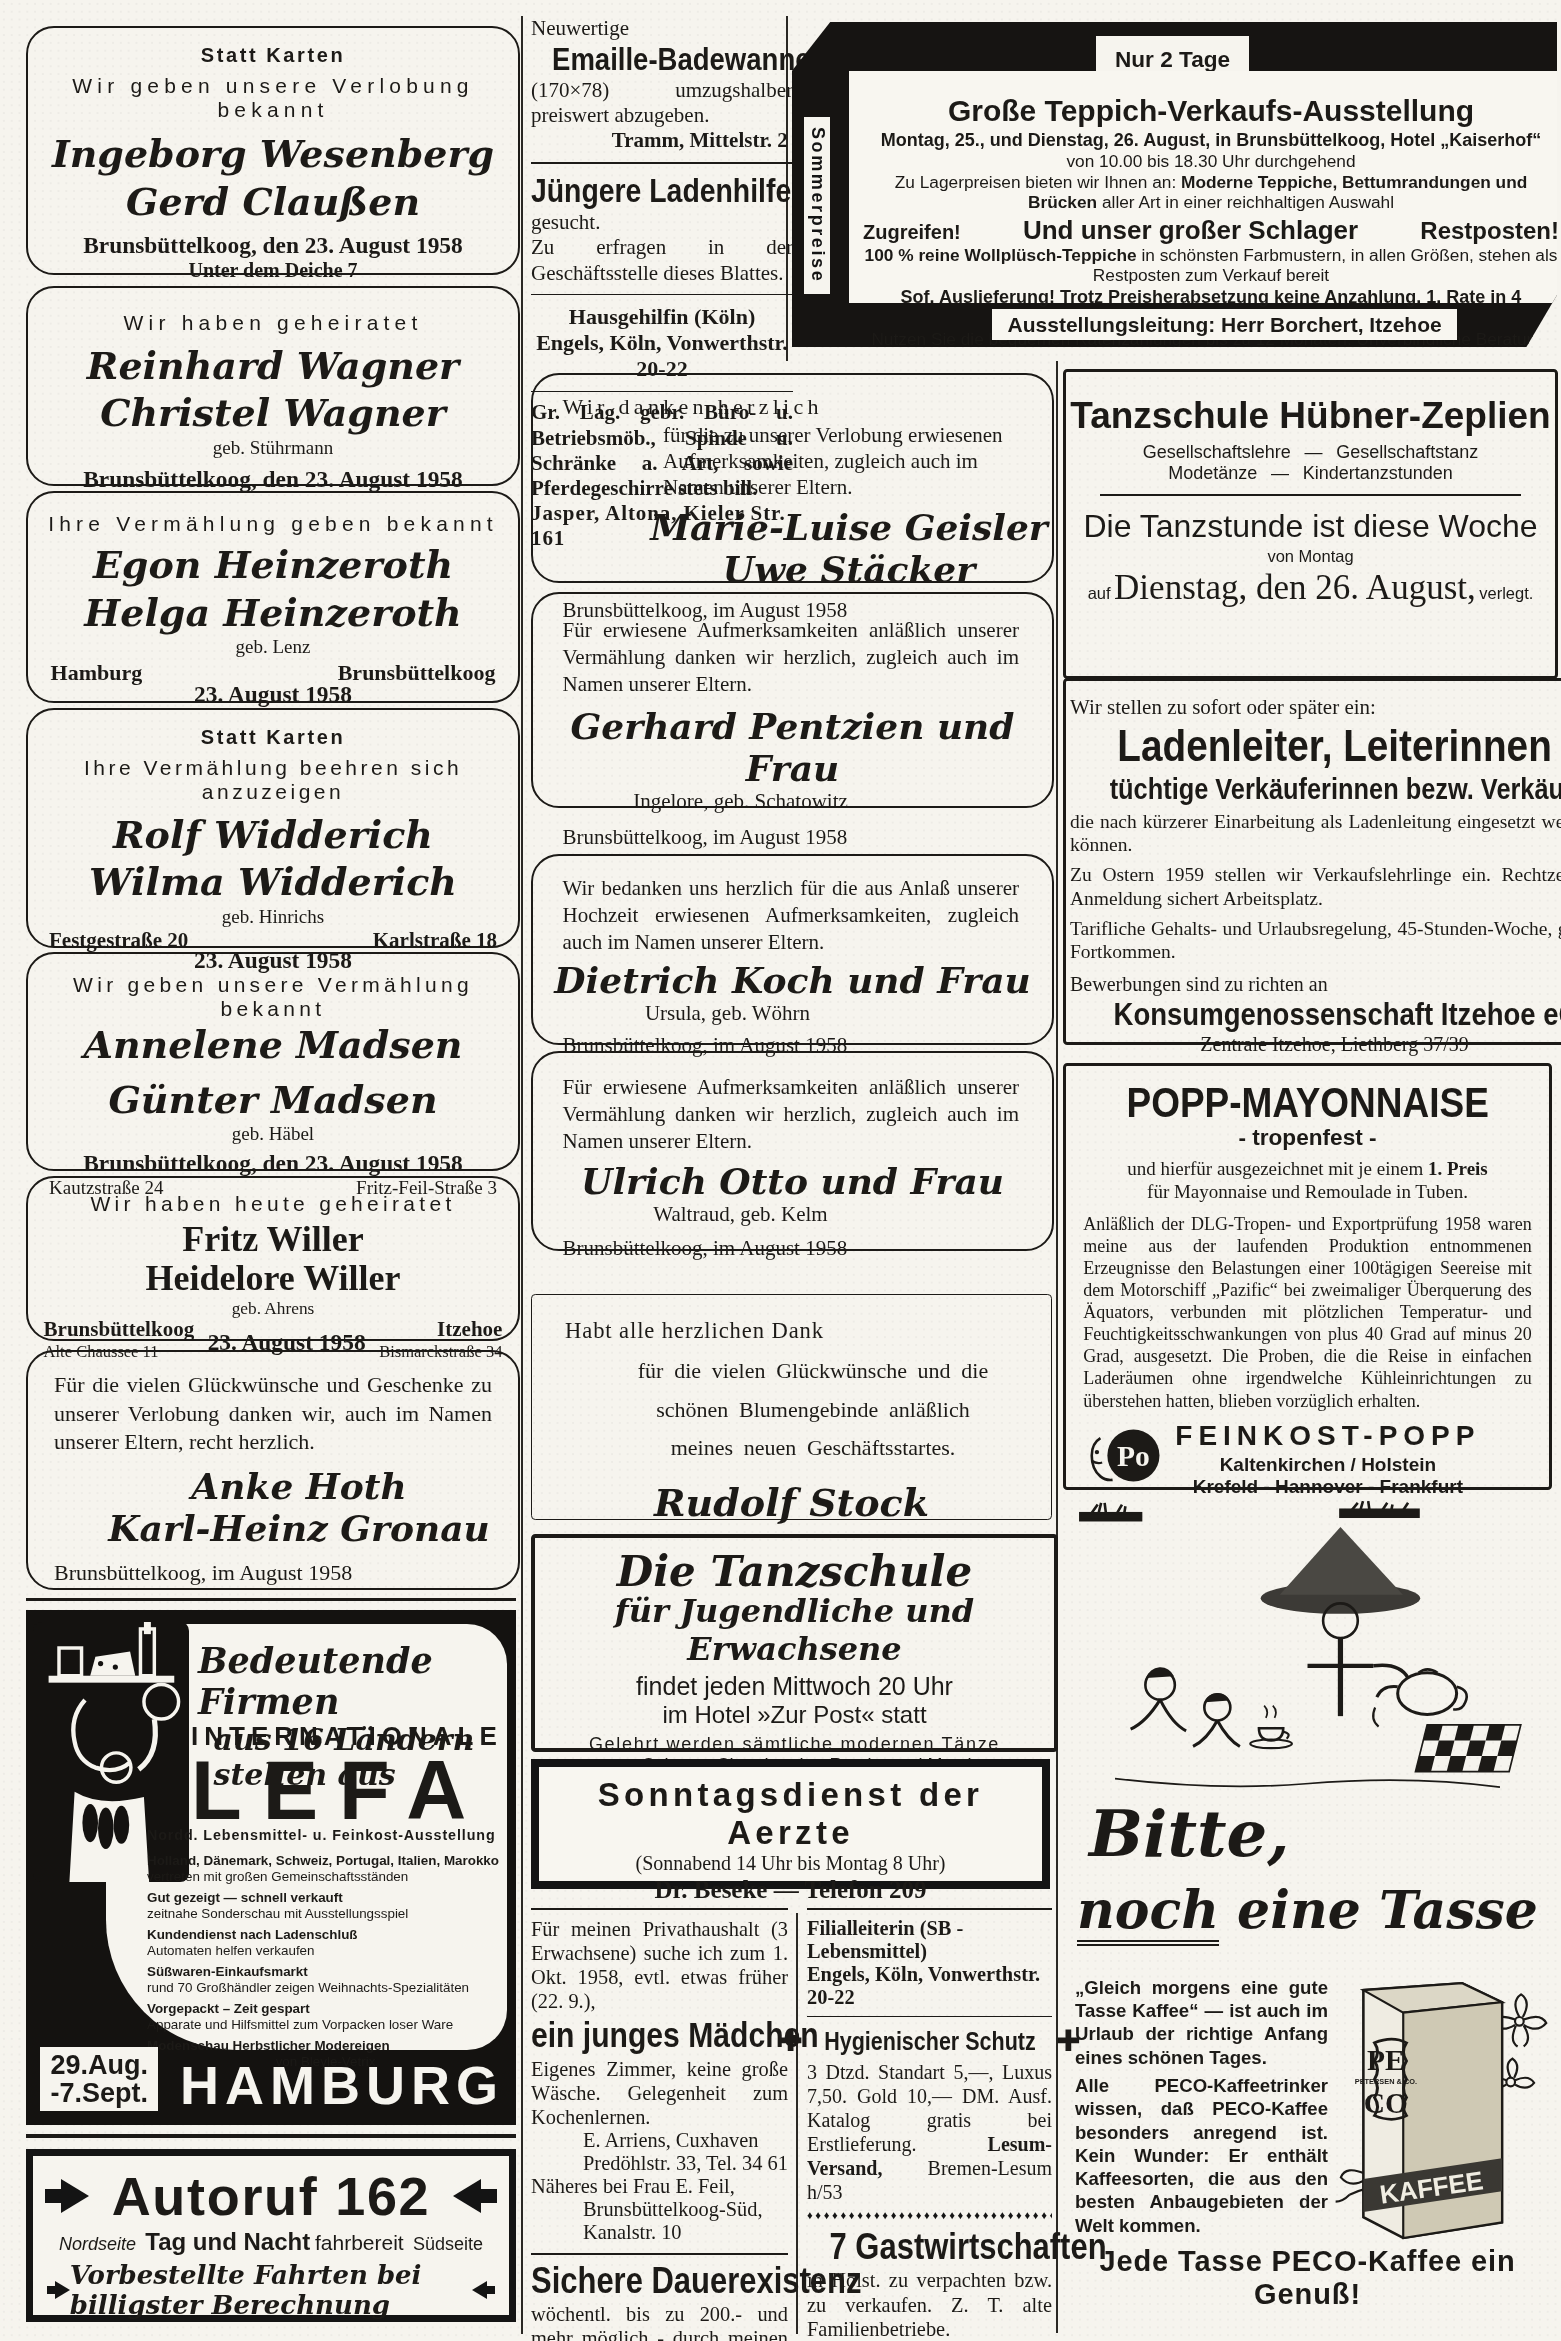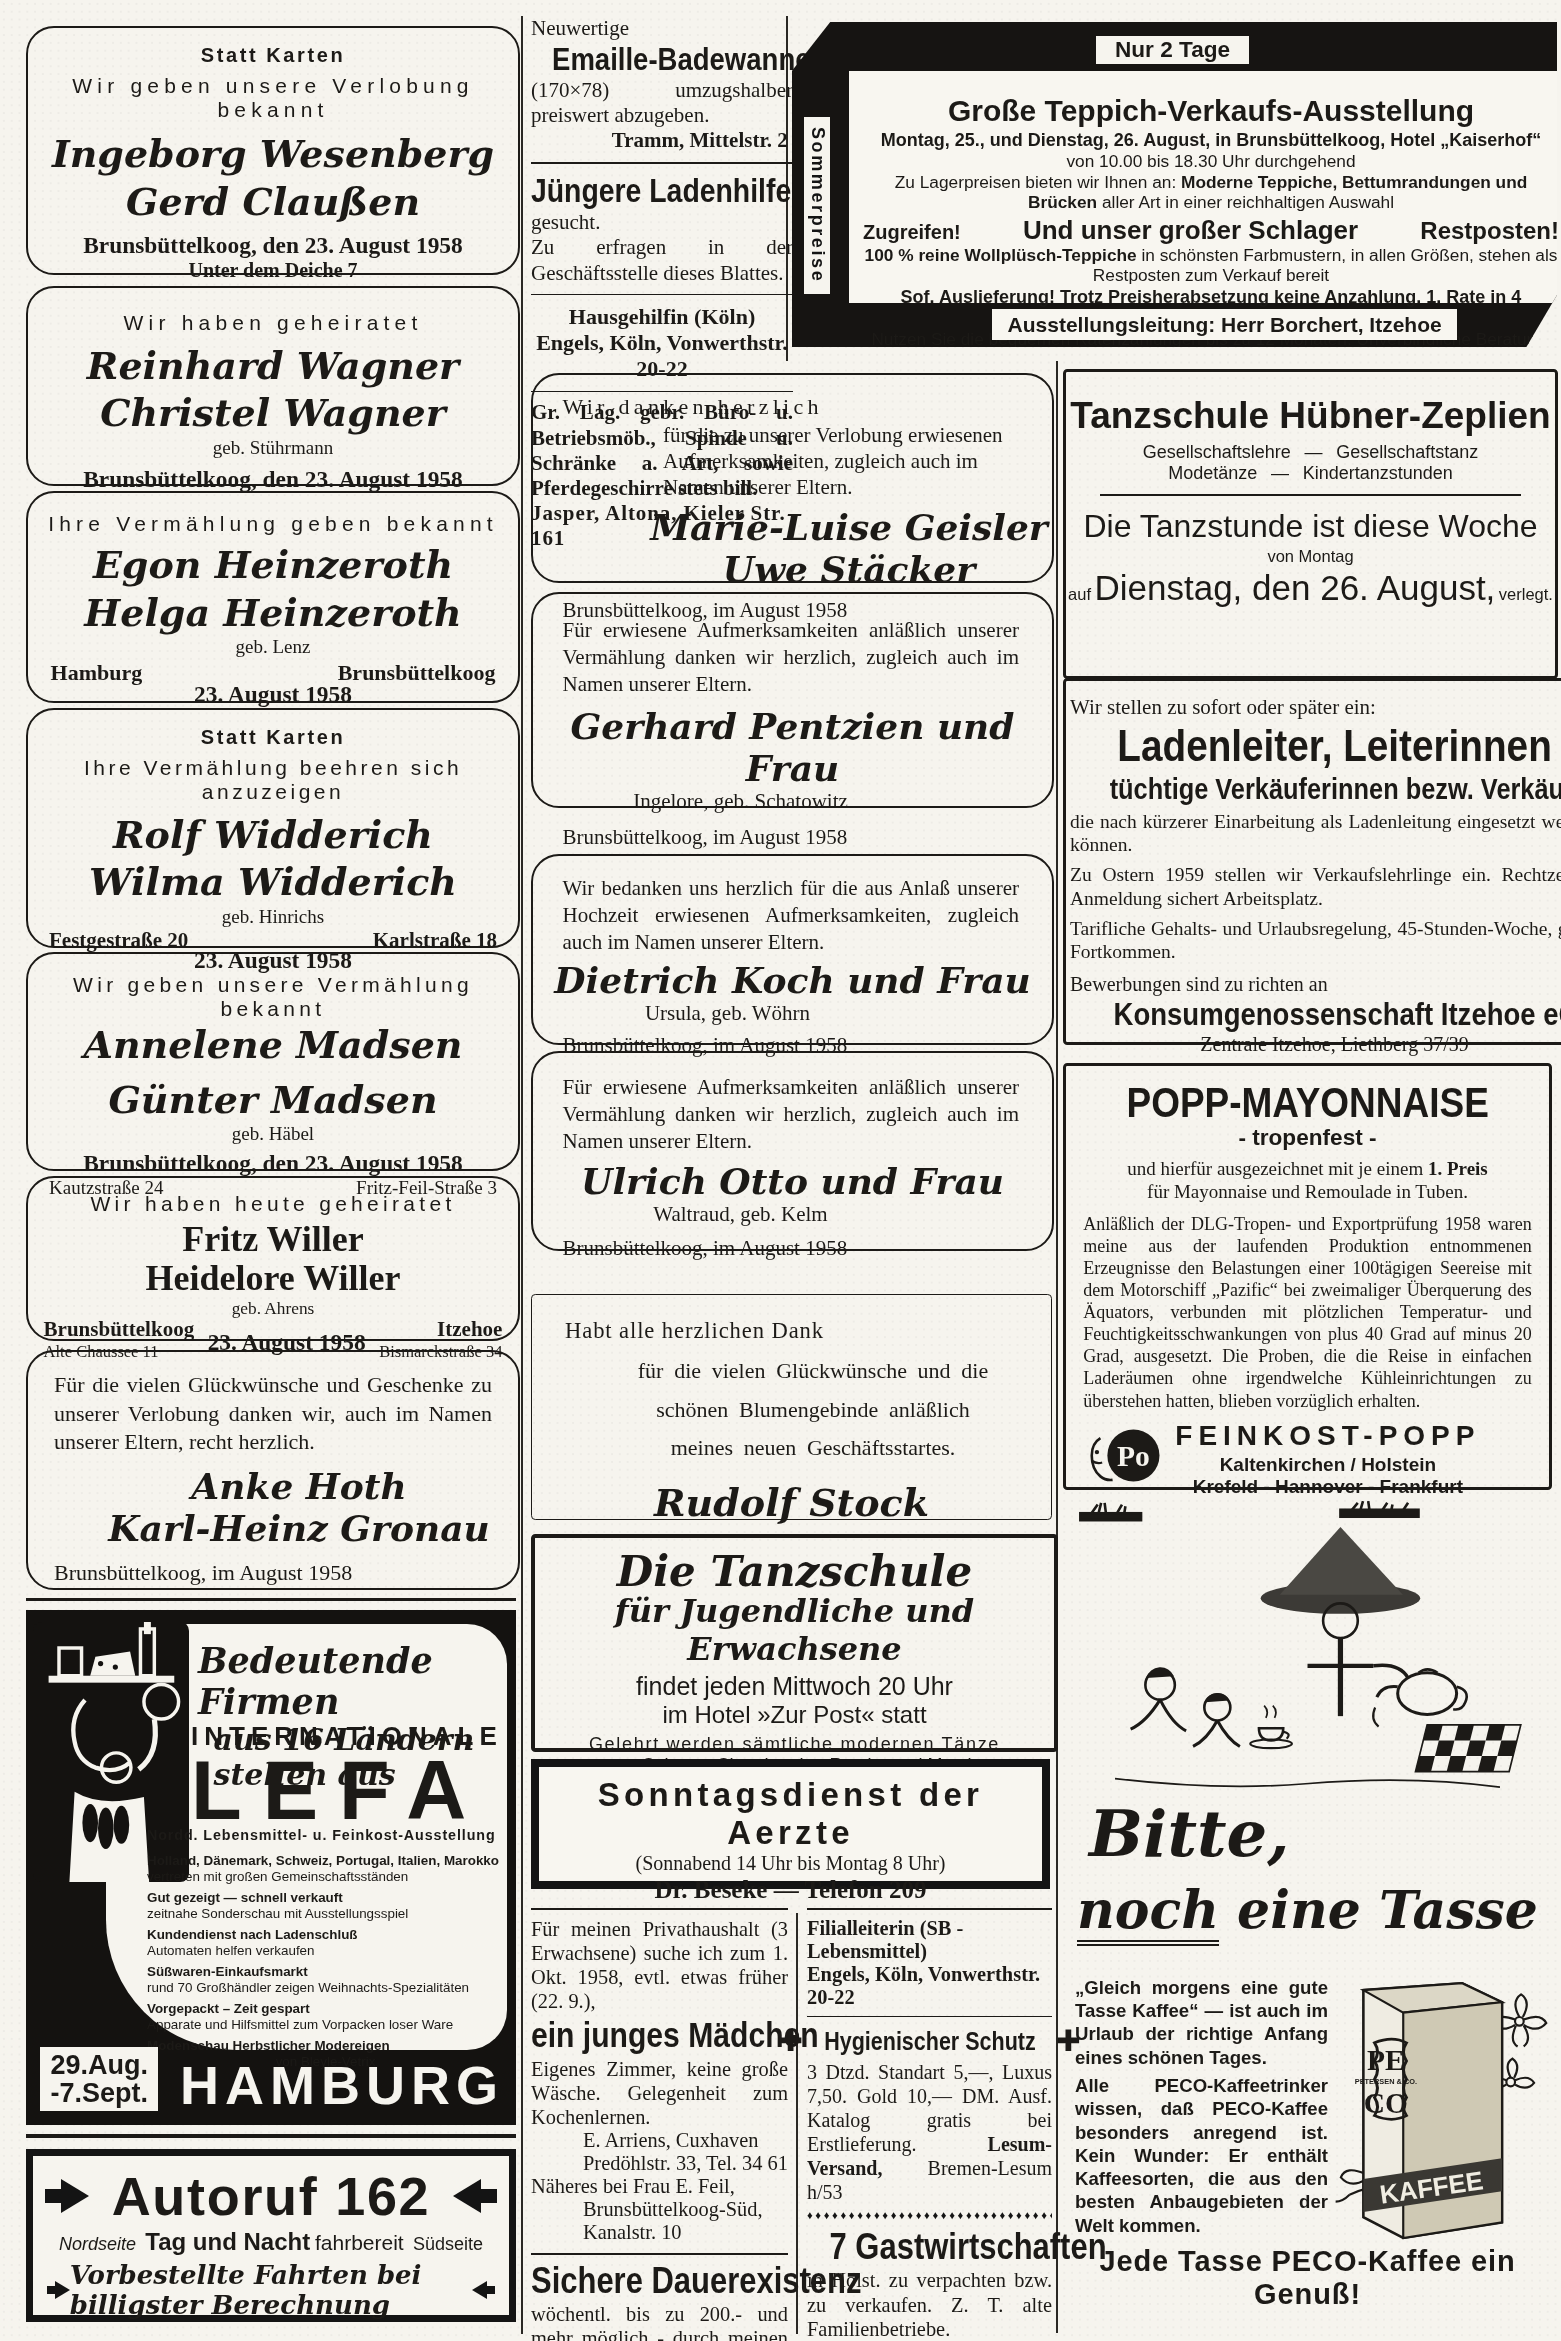--- a/index.html
+++ b/index.html
@@ -305,21 +305,21 @@
     <p class="j" style="font-size:20px;line-height:1.2;margin-top:1.7px;">
       <span>3 Dtzd. Standart 5,—, Luxus 7,50. Gold 10,— DM. Ausf. Katalog gratis bei Erstlieferung. </span><b>Lesum-Versand,</b><span> Bremen-Lesum h/53</span>
     </p>
     <div class="diamonds" style="margin:5.2px 0;">♦♦♦♦♦♦♦♦♦♦♦♦♦♦♦♦♦♦♦♦♦♦♦♦♦♦♦♦♦♦♦♦</div>
     <div class="c"><span class="fat cond" style="font-size:36px;">7 Gastwirtschaften</span></div>
     <p class="j" style="font-size:20.4px;line-height:1.2;">in Holst. zu verpachten bzw. zu verkaufen. Z. T. alte Familienbetriebe.</p>
 
   </div>
 
   <div class="abs" style="left:792px;top:22px;width:765px;height:325px;background:#161412;clip-path:polygon(5% 0,100% 0,100% 84%,96% 100%,0 100%,0 15%);">
-    <div class="abs fat" style="left:304px;top:14px;background:#f6f4ee;padding:1px 19px;font-size:22.6px;">Nur 2 Tage</div>
+    <div class="abs fat" style="left:304px;top:14px;background:#f6f4ee;padding:11px 19px;font-size:22.6px;">Nur 2 Tage</div>
     <div class="abs vlabel" style="left:12px;top:95px;">Sommerpreise</div>
     <div class="abs vlabel" style="right:10.4px;top:59px;">Sommerpreise</div>
     <div class="abs" style="left:57px;top:49px;width:724px;height:232px;background:#f8f6f0;padding:23px 14px;box-sizing:border-box;">
       <div class="c fat" style="font-size:30px;">Große Teppich-Verkaufs-Ausstellung</div>
       <div class="c fat" style="font-size:18px;margin-top:1.7px;">Montag, 25., und Dienstag, 26. August, in Brunsbüttelkoog, Hotel „Kaiserhof“</div>
       <div class="c sans" style="font-size:17.3px;">von 10.00 bis 18.30 Uhr durchgehend</div>
       <div class="c sans" style="font-size:17.3px;line-height:1.15;margin-top:1.7px;">
         <span>Zu Lagerpreisen bieten wir Ihnen an: </span><b>Moderne Teppiche, Bettumrandungen und Brücken</b><span> aller Art in einer reichhaltigen Auswahl</span>
       </div>
       <div style="display:flex;justify-content:space-between;align-items:baseline;margin-top:1.7px;">
@@ -339,21 +339,21 @@
 
   <div class="box sq" style="left:1063px;top:369px;width:489px;height:304px;border-width:3.5px;">
     <div class="c fat" style="font-size:37px;margin-top:22.6px;">Tanzschule Hübner-Zeplien</div>
     <div class="c sans" style="font-size:18px;margin-top:5.2px;word-spacing:8.7px;">Gesellschaftslehre — Gesellschaftstanz</div>
     <div class="c sans" style="font-size:18px;word-spacing:8.7px;">Modetänze — Kindertanzstunden</div>
     <div style="border-top:2.2px solid #1c1a17;width:86%;margin:10.4px auto 12px;"></div>
     <div class="c sans" style="font-size:32px;">Die Tanzstunde ist diese Woche</div>
     <div class="c sans" style="font-size:16.5px;margin-top:1.7px;">von Montag</div>
     <div class="c" style="margin-top:1.7px;">
       <span class="sans" style="font-size:16.5px;">auf</span>
-      <span class="sans" style="font-size:35px;">Dienstag, den 26. August,</span>
+      <span class="sans" style="font-size:35px;font-family:Liberation Serif, serif;">Dienstag, den 26. August,</span>
       <span class="sans" style="font-size:16.5px;">verlegt.</span>
     </div>
   </div>
 
   <div class="box sq" style="left:1063px;top:678px;width:543px;height:367px;border-width:3.5px;padding:14px 4px;box-sizing:border-box;">
     <div style="font-size:21px;">Wir stellen zu sofort oder später ein:</div>
     <div class="c"><span class="fat cond" style="font-size:45px;">Ladenleiter, Leiterinnen</span></div>
     <div class="c"><span class="fat cond" style="font-size:29.5px;">tüchtige Verkäuferinnen bezw. Verkäufer</span></div>
     <div class="j" style="font-size:19.5px;line-height:1.2;margin-top:3.5px;">die nach kürzerer Einarbeitung als Ladenleitung eingesetzt werden können.</div>
     <div class="j" style="font-size:19.5px;line-height:1.2;margin-top:7px;">Zu Ostern 1959 stellen wir Verkaufslehrlinge ein. Rechtzeitige Anmeldung sichert Arbeitsplatz.</div>

